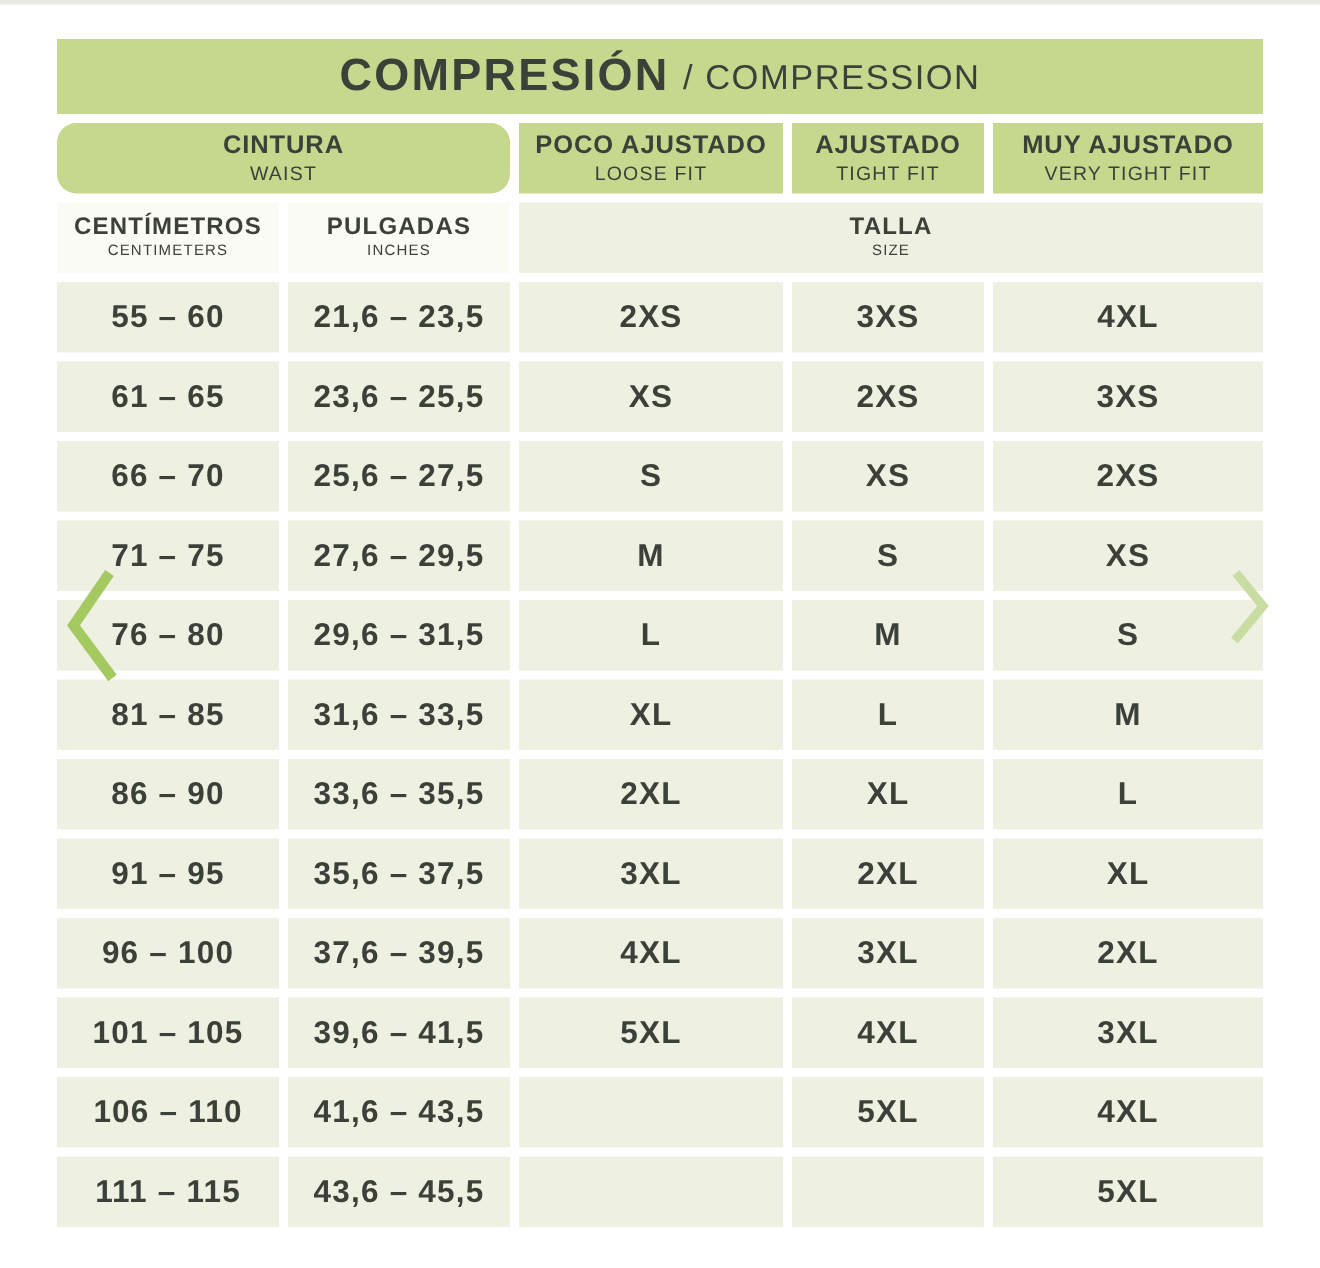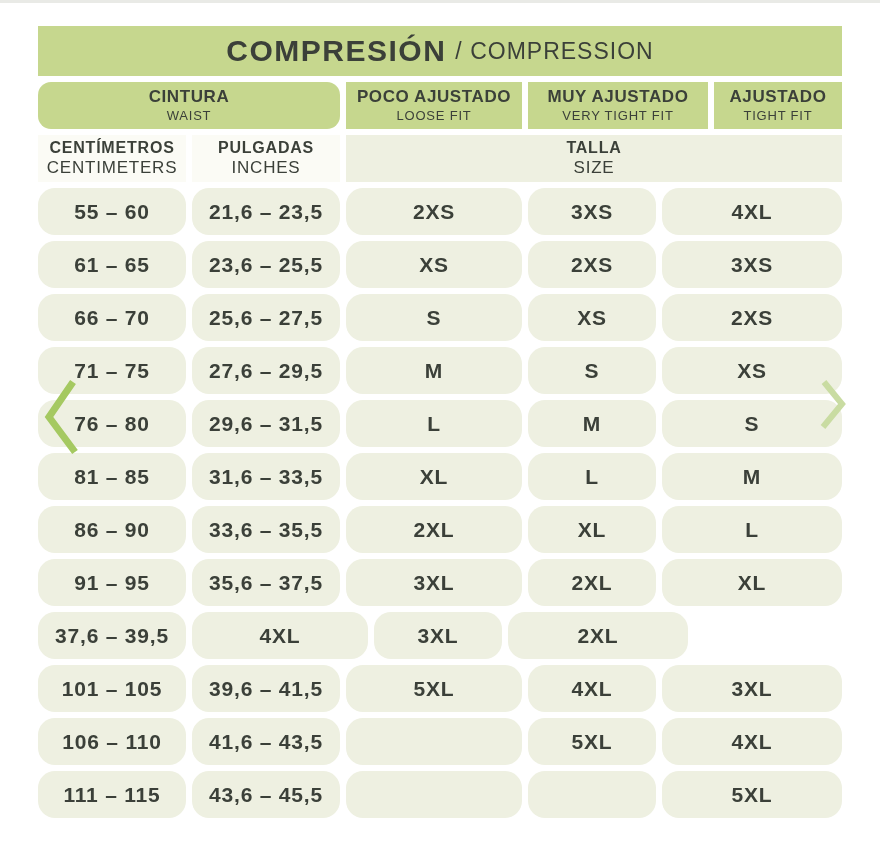--- a/index.html
+++ b/index.html
@@ -81,32 +81,31 @@
   }
   .unit-cell-white { background: #fbfbf5; }
   .unit-cell-cream { background: #eef0e1; }
   .unit-label {
     font-size: 16px;
     font-weight: bold;
     letter-spacing: 0.8px;
     line-height: 1.1;
   }
   .unit-sublabel {
-    font-size: 17px;
+    font-size: 10px;
     font-weight: normal;
     letter-spacing: 0.8px;
     line-height: 1.2;
     margin-top: 1px;
   }
   .data-cell {
     background: #eef0e1;
     font-size: 21px;
     font-weight: bold;
     letter-spacing: 0.8px;
-    border-radius: 17px;
   }
   .nav-chevron {
     position: absolute;
     cursor: pointer;
   }
   .nav-left  { left: 42px;  top: 377px; }
   .nav-right { left: 819px; top: 378px; }
 </style>
 </head>
 <body>
@@ -122,27 +121,27 @@
 
   <div class="trow">
     <div class="cell fit-cell col-waist">
       <span class="fit-label">CINTURA</span>
       <span class="fit-sublabel">WAIST</span>
     </div>
     <div class="cell fit-cell col-loose">
       <span class="fit-label">POCO AJUSTADO</span>
       <span class="fit-sublabel">LOOSE FIT</span>
     </div>
+    <div class="cell fit-cell col-tight">
+      <span class="fit-label">AJUSTADO</span>
+      <span class="fit-sublabel">TIGHT FIT</span>
+    </div>
     <div class="cell fit-cell col-vtight">
       <span class="fit-label">MUY AJUSTADO</span>
       <span class="fit-sublabel">VERY TIGHT FIT</span>
-    </div>
-    <div class="cell fit-cell col-tight">
-      <span class="fit-label">AJUSTADO</span>
-      <span class="fit-sublabel">TIGHT FIT</span>
     </div>
   </div>
 
   <div class="trow">
     <div class="cell unit-cell-white col-cm">
       <span class="unit-label">CENTÍMETROS</span>
       <span class="unit-sublabel">CENTIMETERS</span>
     </div>
     <div class="cell unit-cell-white col-in">
       <span class="unit-label">PULGADAS</span>
@@ -205,20 +204,21 @@
         <div class="cell data-cell col-vtight">L</div>
       </div>
       <div class="trow">
         <div class="cell data-cell col-cm">91 – 95</div>
         <div class="cell data-cell col-in">35,6 – 37,5</div>
         <div class="cell data-cell col-loose">3XL</div>
         <div class="cell data-cell col-tight">2XL</div>
         <div class="cell data-cell col-vtight">XL</div>
       </div>
       <div class="trow">
+        <div class="cell data-cell col-cm">96 – 100</div>
         <div class="cell data-cell col-in">37,6 – 39,5</div>
         <div class="cell data-cell col-loose">4XL</div>
         <div class="cell data-cell col-tight">3XL</div>
         <div class="cell data-cell col-vtight">2XL</div>
       </div>
       <div class="trow">
         <div class="cell data-cell col-cm">101 – 105</div>
         <div class="cell data-cell col-in">39,6 – 41,5</div>
         <div class="cell data-cell col-loose">5XL</div>
         <div class="cell data-cell col-tight">4XL</div>

